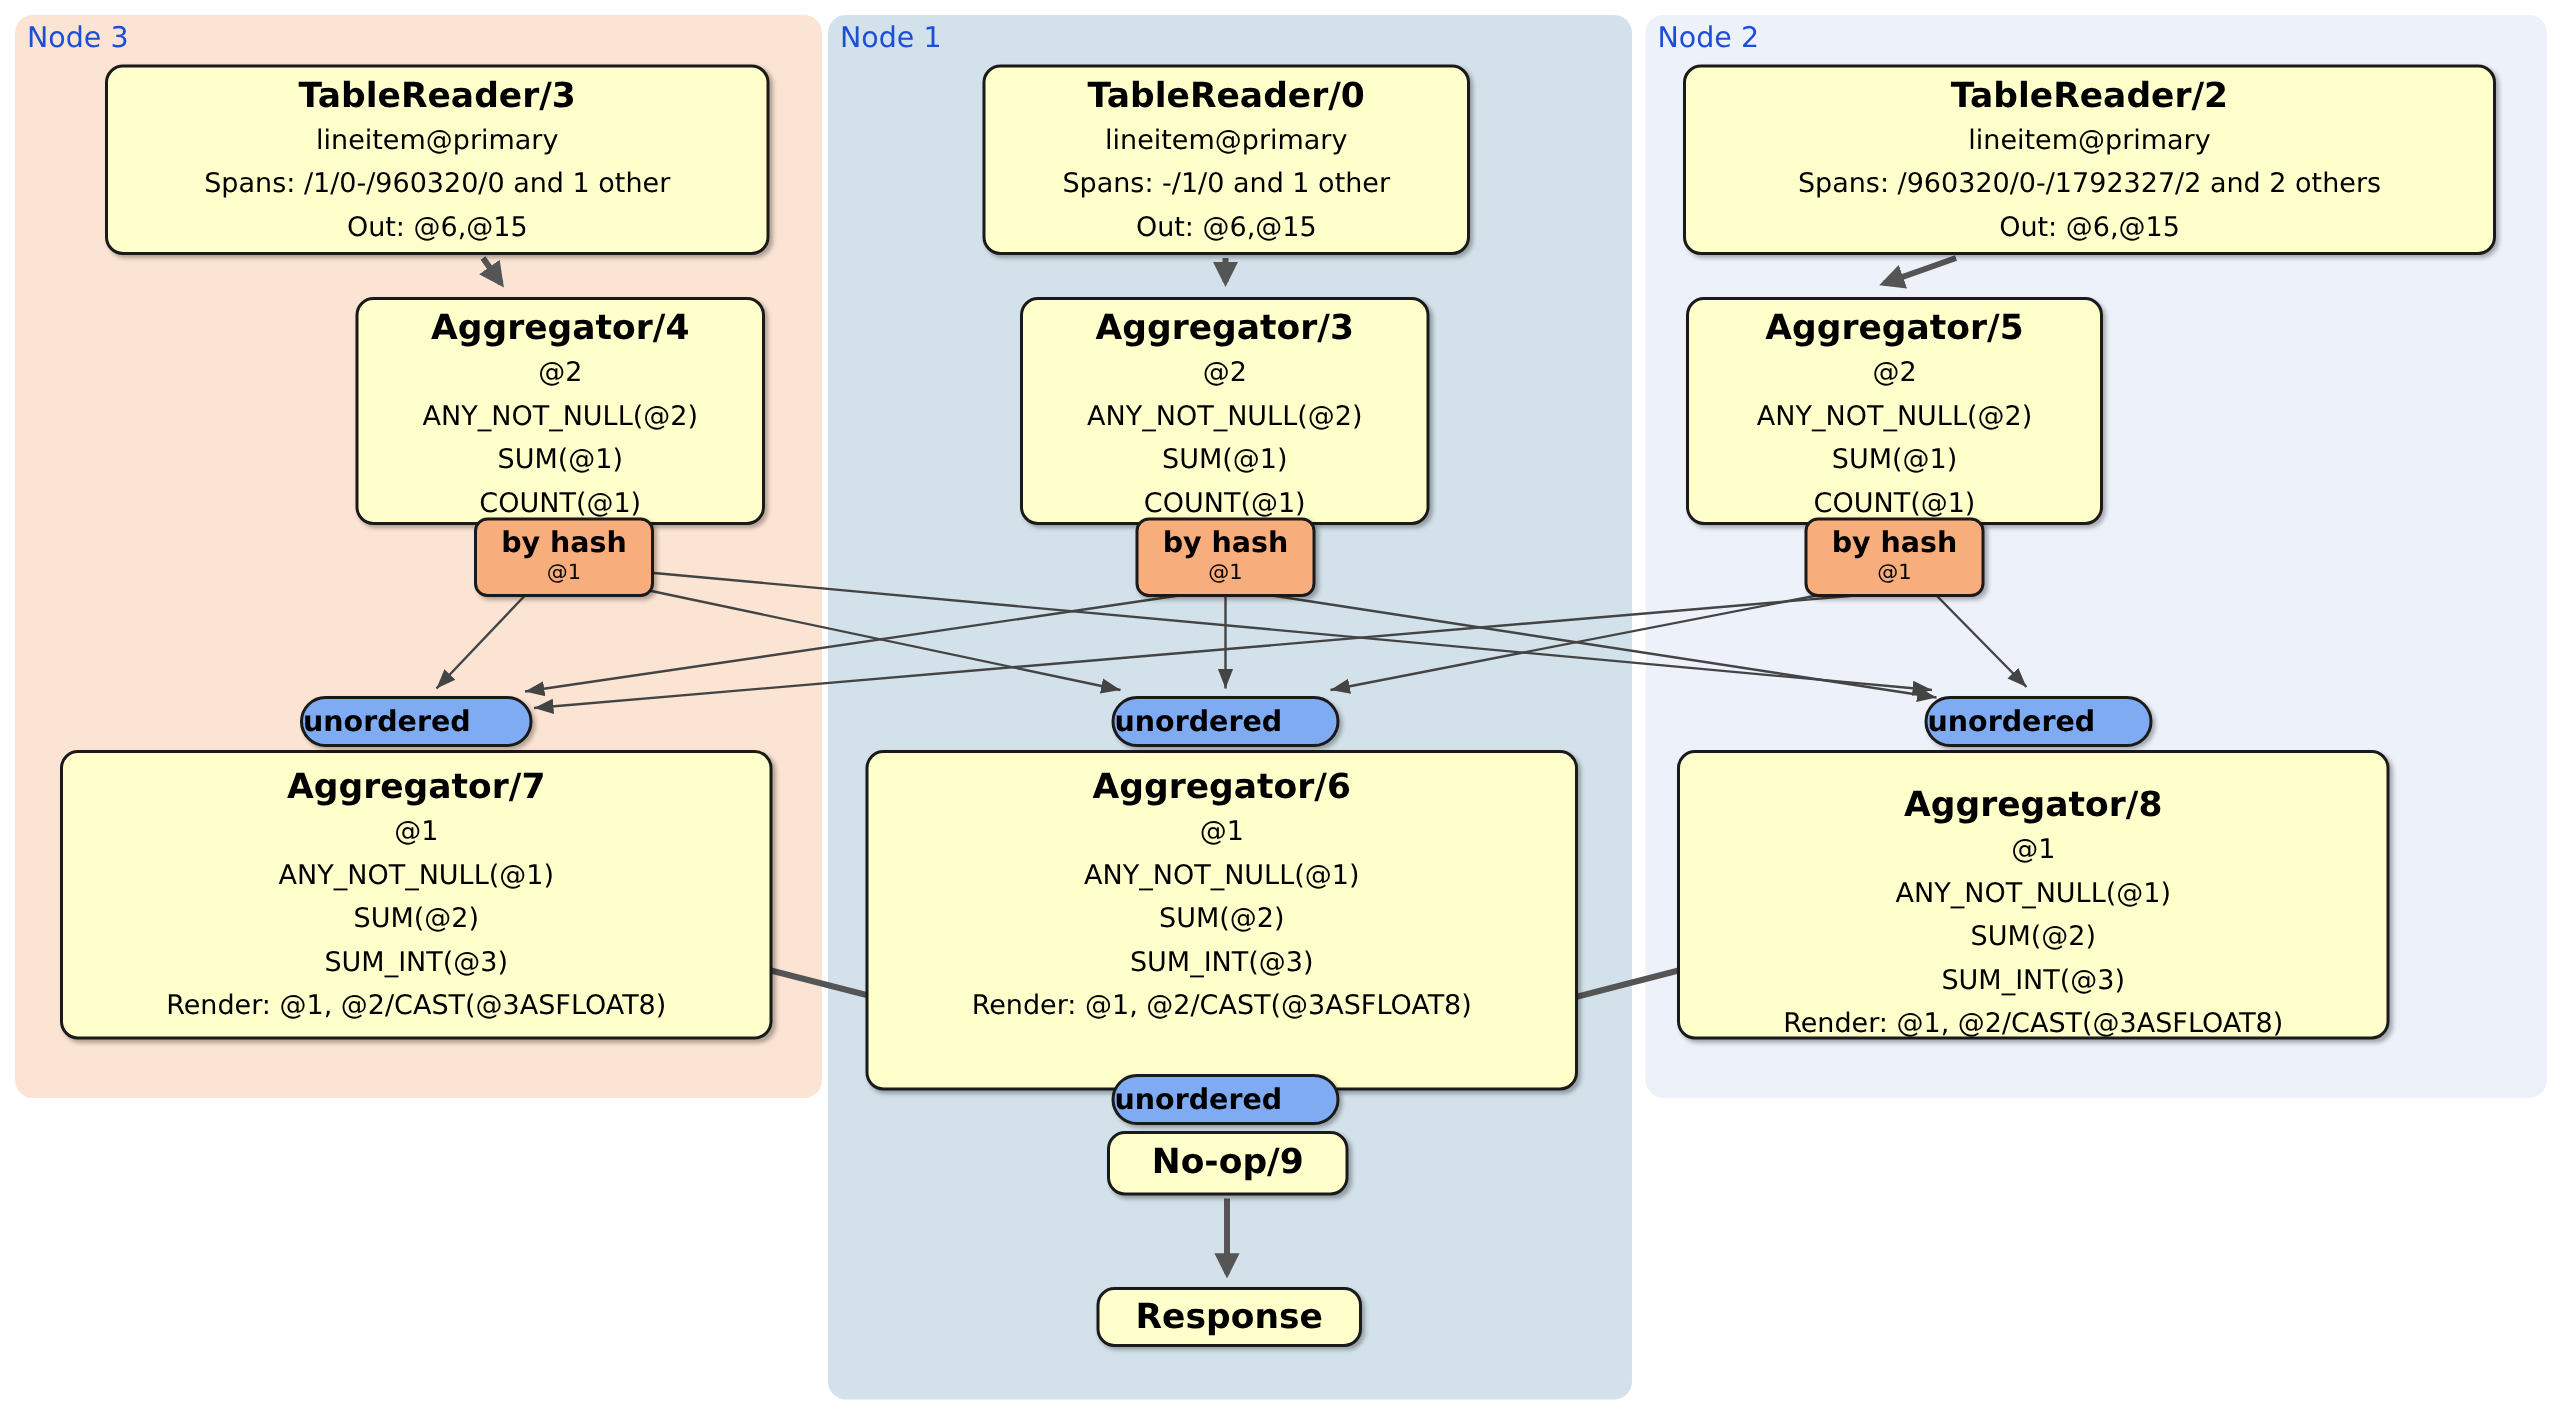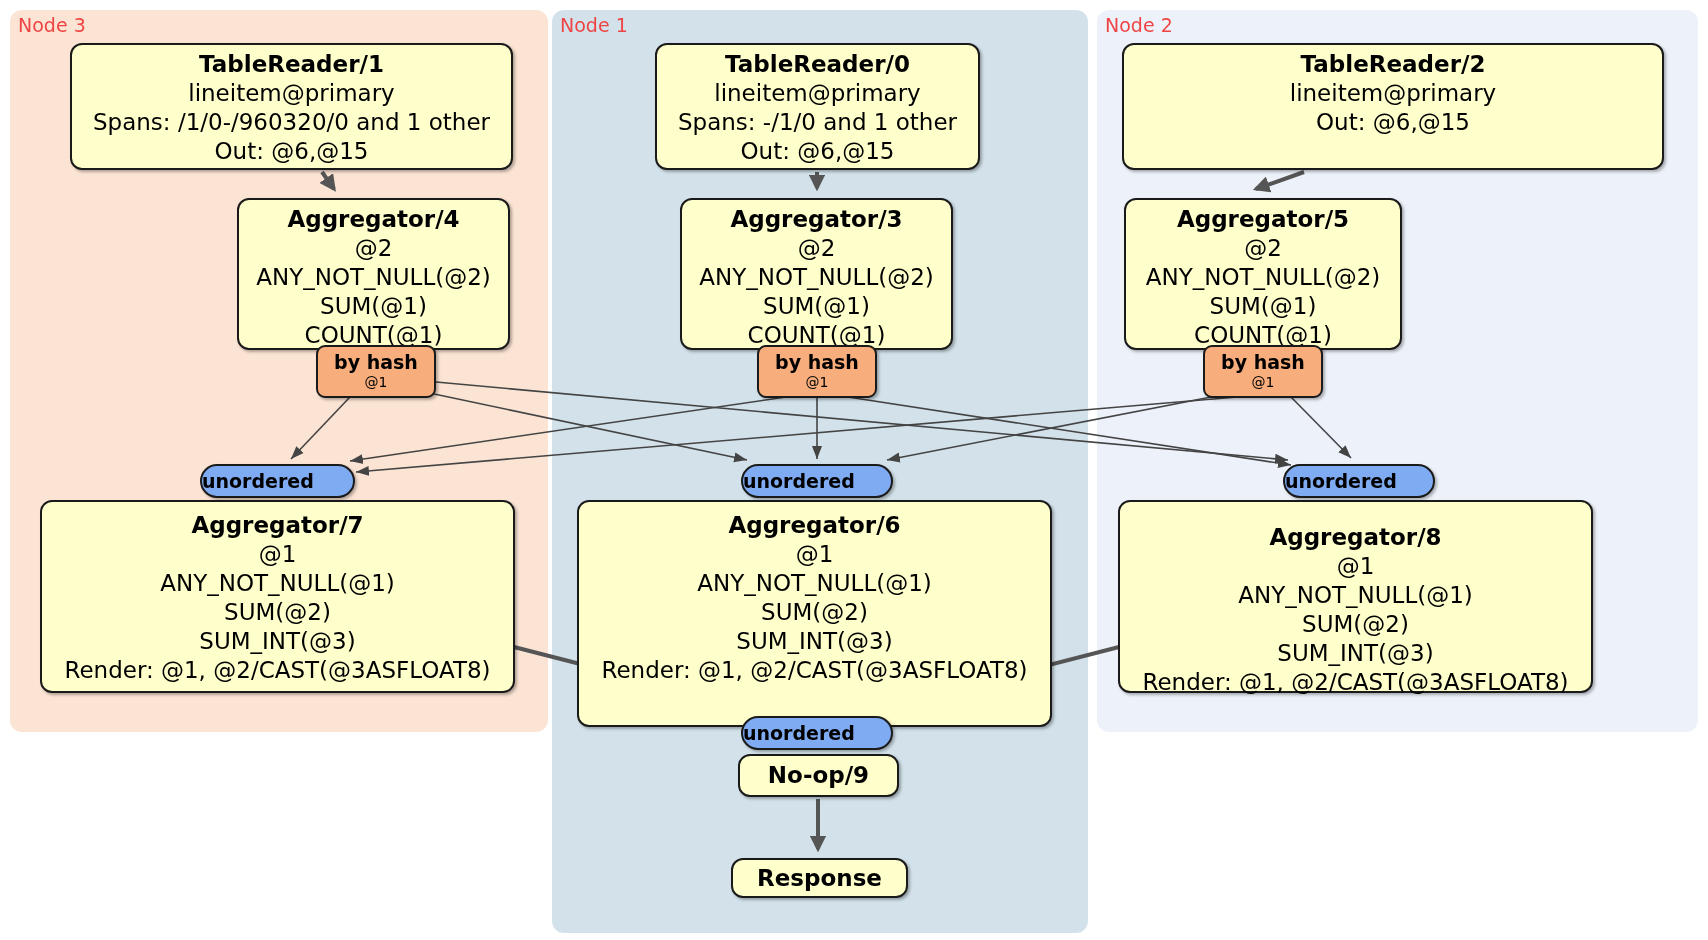--- a/index.html
+++ b/index.html
@@ -12,39 +12,39 @@
     overflow:hidden;
   }
   .region{
     position:absolute;
     border-radius:12px;
     z-index:0;
   }
   .region-label{
     position:absolute;
     font-size:19px;
-    color:#ef4444;
+    color:#1d4ed8;
     z-index:4;
     white-space:nowrap;
     text-align:center;
   }
   #edges{position:absolute;left:0;top:0;z-index:1;}
   .pbox{
     position:absolute;
     background:var(--box-bg,#ffffcc);
     border:2px solid var(--box-border,#1a1a1a);
     border-radius:12px;
     box-shadow:2px 2px 3px rgba(0,0,0,.3);
     text-align:center;
     z-index:2;
     box-sizing:border-box;
     padding-top:4px;
   }
   .pbox .title{font-size:23px;font-weight:bold;line-height:30px;white-space:nowrap;}
-  .pbox .line{font-size:23px;line-height:29px;white-space:nowrap;}
+  .pbox .line{font-size:18px;line-height:29px;white-space:nowrap;}
   .router{
     position:absolute;
     background:var(--router-bg,#f8ae7c);
     border:2px solid var(--box-border,#1a1a1a);
     border-radius:9px;
     box-shadow:2px 2px 3px rgba(0,0,0,.3);
     text-align:center;
     z-index:3;
     box-sizing:border-box;
     padding-top:3px;
@@ -109,21 +109,21 @@
       <line x1="817" y1="172" x2="817" y2="188" marker-end="url(#mthick)"></line>
       <line x1="1304" y1="172" x2="1256" y2="189" marker-end="url(#mthick)"></line>
       <line x1="514" y1="647" x2="740" y2="705" marker-end="url(#mthick)"></line>
       <line x1="817" y1="693" x2="817" y2="706" marker-end="url(#mthick)"></line>
       <line x1="1119" y1="647" x2="894" y2="705" marker-end="url(#mthick)"></line>
       <line x1="818" y1="799" x2="818" y2="849" marker-end="url(#mthick)"></line>
     </g>
   </svg>
 
   <div class="pbox" style="left:70px;top:43px;width:443px;height:127px;">
-    <div class="title">TableReader/1</div>
+    <div class="title">TableReader/3</div>
     <div class="line">lineitem@primary</div>
     <div class="line">Spans: /1/0-/960320/0 and 1 other</div>
     <div class="line">Out: @6,@15</div>
   </div>
   <div class="pbox" style="left:237px;top:198px;width:273px;height:152px;">
     <div class="title">Aggregator/4</div>
     <div class="line">@2</div>
     <div class="line">ANY_NOT_NULL(@2)</div>
     <div class="line">SUM(@1)</div>
     <div class="line">COUNT(@1)</div>
@@ -165,20 +165,21 @@
     <div class="line">@1</div>
     <div class="line">ANY_NOT_NULL(@1)</div>
     <div class="line">SUM(@2)</div>
     <div class="line">SUM_INT(@3)</div>
     <div class="line">Render: @1, @2/CAST(@3ASFLOAT8)</div>
   </div>
 
   <div class="pbox" style="left:1122px;top:43px;width:542px;height:127px;text-align:center;">
     <div class="title">TableReader/2</div>
     <div class="line">lineitem@primary</div>
+    <div class="line">Spans: /960320/0-/1792327/2 and 2 others</div>
     <div class="line">Out: @6,@15</div>
   </div>
   <div class="pbox" style="left:1124px;top:198px;width:278px;height:152px;">
     <div class="title">Aggregator/5</div>
     <div class="line">@2</div>
     <div class="line">ANY_NOT_NULL(@2)</div>
     <div class="line">SUM(@1)</div>
     <div class="line">COUNT(@1)</div>
   </div>
   <div class="router" style="left:1203px;top:345px;width:120px;height:53px;">

